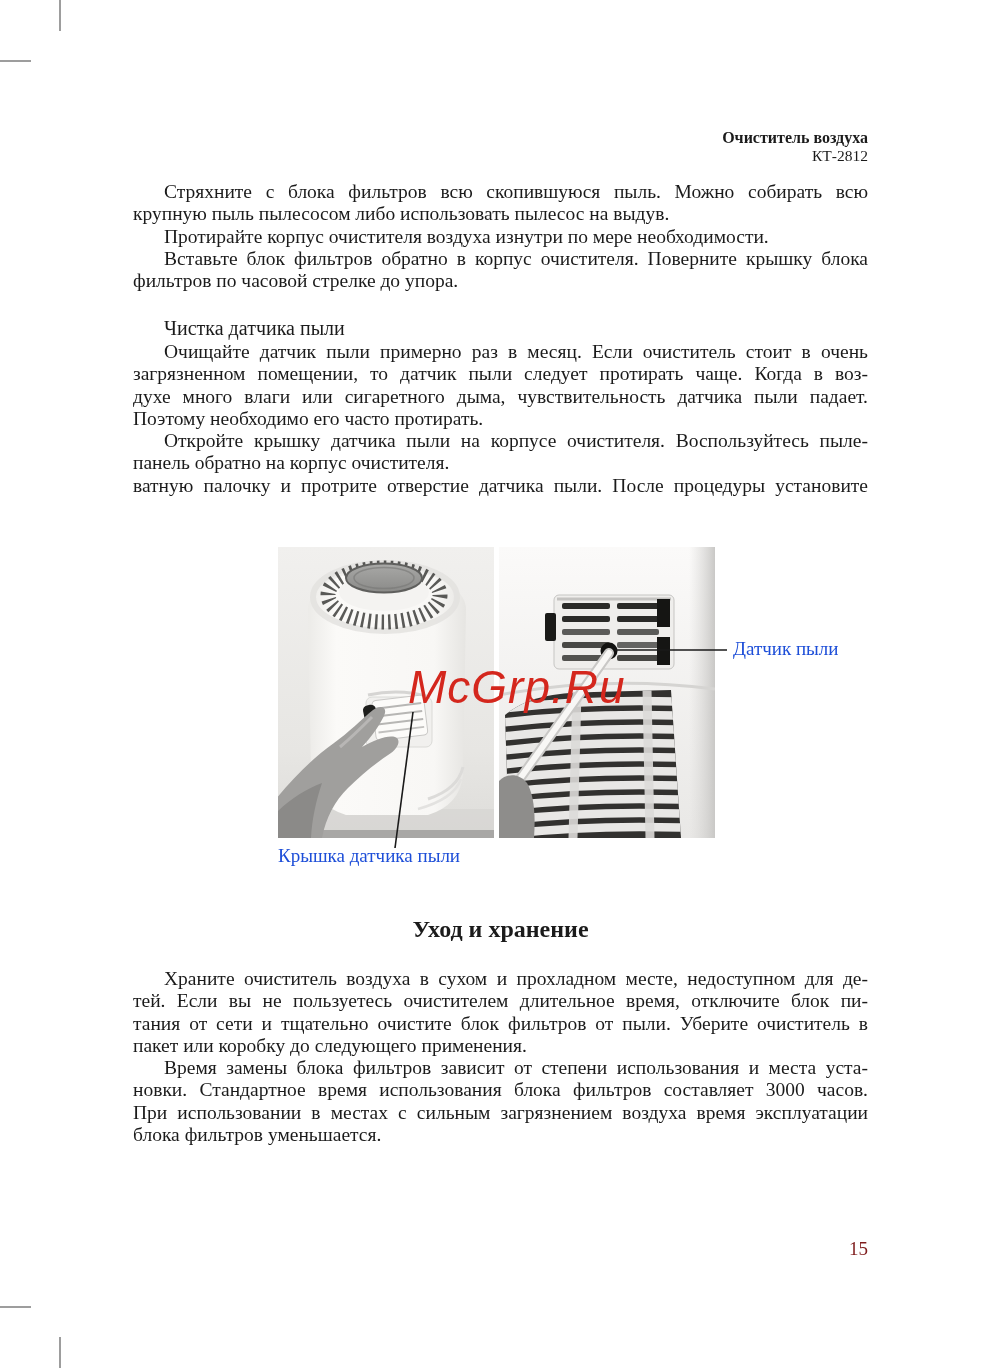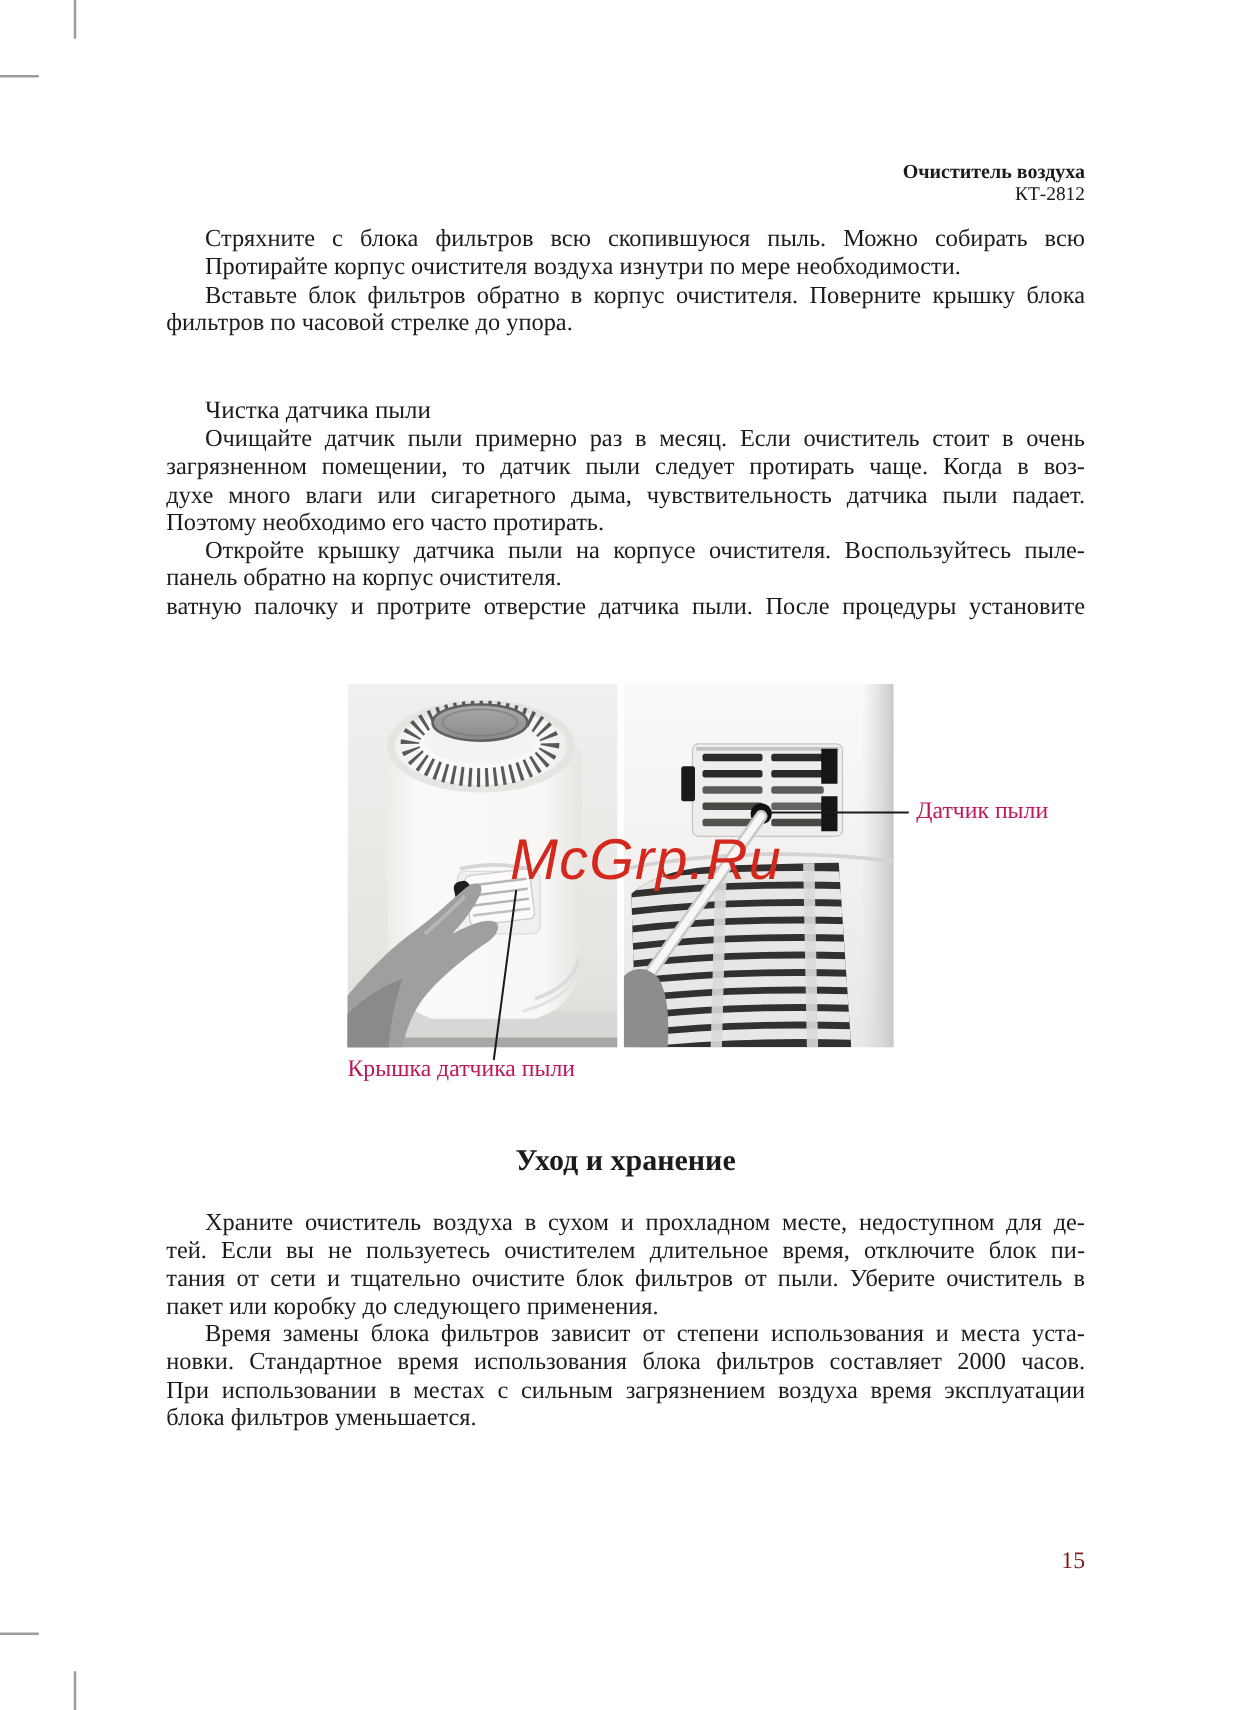--- a/index.html
+++ b/index.html
@@ -21,21 +21,21 @@
   .subhead{position:absolute;left:164px;font-weight:normal;font-size:20px;line-height:23px;}
   .bighead{position:absolute;left:133px;width:735px;text-align:center;font-weight:bold;font-size:24px;line-height:27px;}
   
   .figure{position:absolute;left:278px;top:547px;width:437px;height:291px;}
   .photo{position:absolute;top:0;width:216px;height:291px;}
   .photo svg{display:block;}
   .leader-overlay{position:absolute;left:0;top:0;pointer-events:none;z-index:4;}
   .watermark{position:absolute;left:408px;top:662px;z-index:6;
     font-family:Liberation Sans, sans-serif;font-style:italic;
     font-size:46px;line-height:50px;letter-spacing:1px;}
-  .figlabel{position:absolute;font-size:19px;line-height:22px;color:#be185d;white-space:nowrap;}
+  .figlabel{position:absolute;font-size:19px;line-height:22px;color:#1d4ed8;white-space:nowrap;}
   .lab-sensor{left:733px;top:638px;}
   .lab-cover{left:278px;top:845px;}
   .pagenum{position:absolute;left:133px;top:1238px;width:735px;text-align:right;
     font-size:19px;color:#7f1d1d;}
 </style>
 </head>
 <body>
 
 <div class="page">
 
@@ -49,20 +49,21 @@
   <div class="crop" style="left:937px;top:1337px;width:2px;height:31px"></div>
 
   <div class="hdr">
     <div class="hdr-product">Очиститель воздуха</div>
     <div class="hdr-model">КТ-2812</div>
   </div>
 
   <div class="tblock" style="top:181px">
       <div class="para">
         <div class="line first">Стряхните с блока фильтров всю скопившуюся пыль. Можно собирать всю</div>
+        <div class="line last">крупную пыль пылесосом либо использовать пылесос на выдув.</div>
       </div>
       <div class="para">
         <div class="line first last">Протирайте корпус очистителя воздуха изнутри по мере необходимости.</div>
       </div>
       <div class="para">
         <div class="line first">Вставьте блок фильтров обратно в корпус очистителя. Поверните крышку блока</div>
         <div class="line last">фильтров по часовой стрелке до упора.</div>
       </div>
     </div>
 
@@ -213,21 +214,21 @@
   <div class="bighead" style="top:916px">Уход и хранение</div>
   <div class="tblock" style="top:968px">
       <div class="para">
         <div class="line first">Храните очиститель воздуха в сухом и прохладном месте, недоступном для де-</div>
         <div class="line">тей. Если вы не пользуетесь очистителем длительное время, отключите блок пи-</div>
         <div class="line">тания от сети и тщательно очистите блок фильтров от пыли. Уберите очиститель в</div>
         <div class="line last">пакет или коробку до следующего применения.</div>
       </div>
       <div class="para">
         <div class="line first">Время замены блока фильтров зависит от степени использования и места уста-</div>
-        <div class="line">новки. Стандартное время использования блока фильтров составляет 2000 часов.</div>
+        <div class="line">новки. Стандартное время использования блока фильтров составляет 3000 часов.</div>
         <div class="line">При использовании в местах с сильным загрязнением воздуха время эксплуатации</div>
         <div class="line last">блока фильтров уменьшается.</div>
       </div>
     </div>
 
   <div class="pagenum">15</div>
 
 </div>
 
 </body></html>

